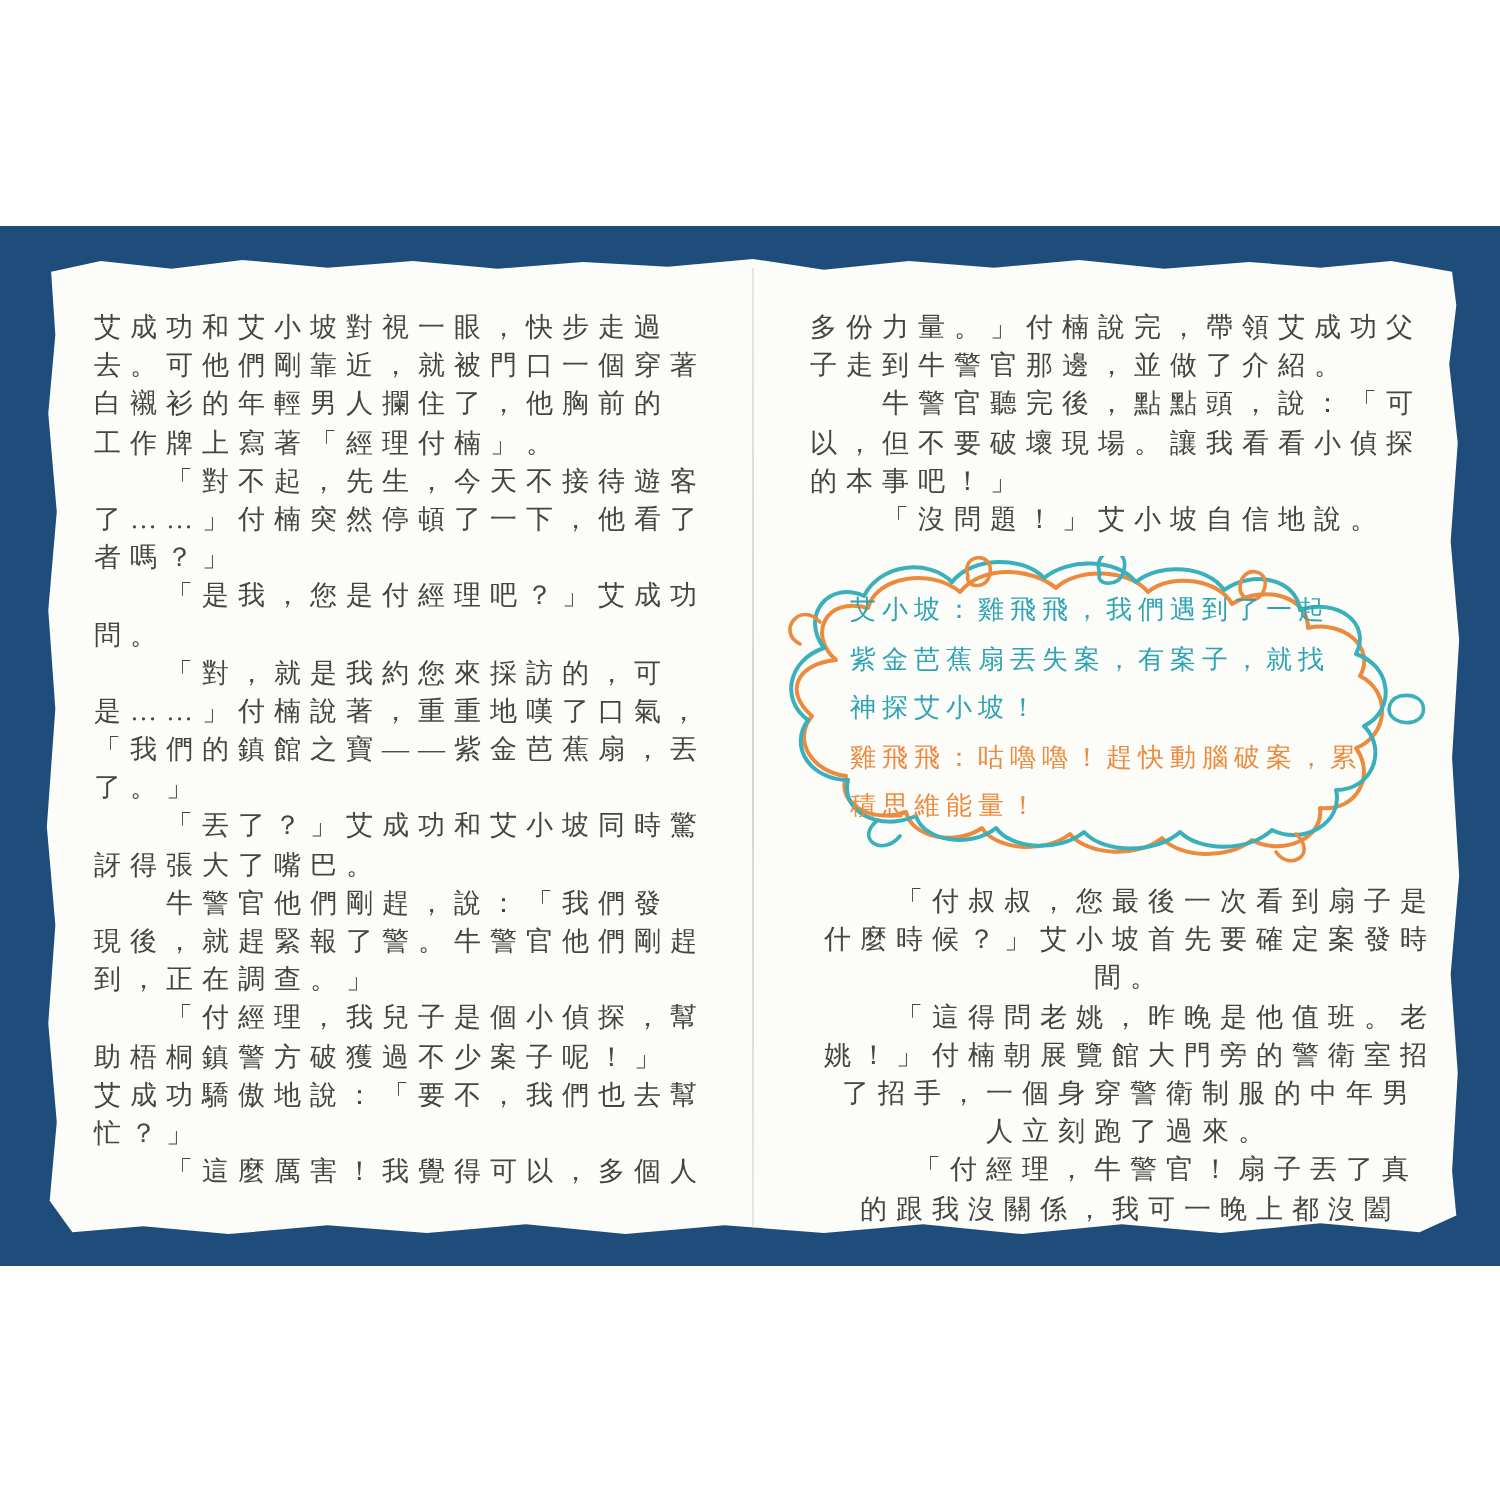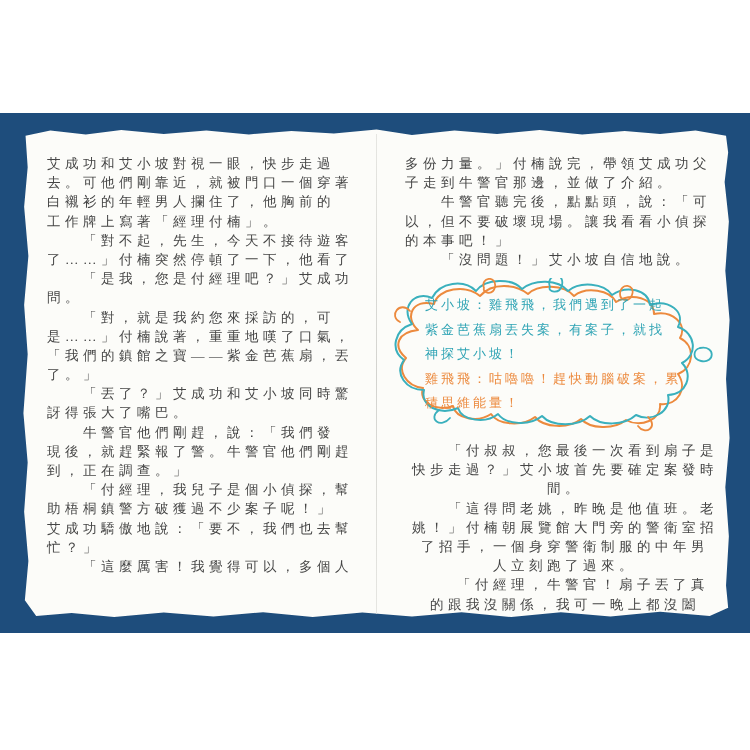--- a/index.html
+++ b/index.html
@@ -69,20 +69,21 @@
   <div class="paper">
     <div class="seam"></div>
 
     <div class="textcol col-left">
         <div class="tline">艾成功和艾小坡對視一眼，快步走過</div>
         <div class="tline">去。可他們剛靠近，就被門口一個穿著</div>
         <div class="tline">白襯衫的年輕男人攔住了，他胸前的</div>
         <div class="tline">工作牌上寫著「經理付楠」。</div>
         <div class="tline ind">「對不起，先生，今天不接待遊客</div>
         <div class="tline">了……」付楠突然停頓了一下，他看了</div>
+        <div class="tline">者嗎？」</div>
         <div class="tline ind">「是我，您是付經理吧？」艾成功</div>
         <div class="tline">問。</div>
         <div class="tline ind">「對，就是我約您來採訪的，可</div>
         <div class="tline">是……」付楠說著，重重地嘆了口氣，</div>
         <div class="tline">「我們的鎮館之寶——紫金芭蕉扇，丟</div>
         <div class="tline">了。」</div>
         <div class="tline ind">「丟了？」艾成功和艾小坡同時驚</div>
         <div class="tline">訝得張大了嘴巴。</div>
         <div class="tline ind">牛警官他們剛趕，說：「我們發</div>
         <div class="tline">現後，就趕緊報了警。牛警官他們剛趕</div>
@@ -136,21 +137,21 @@
           </div>
         <div class="orange-lines">
             <div class="tline">雞飛飛：咕嚕嚕！趕快動腦破案，累</div>
             <div class="tline">積思維能量！</div>
           </div>
       </div>
     </div>
 
     <div class="textcol col-right-bottom">
         <div class="tline ind">「付叔叔，您最後一次看到扇子是</div>
-        <div class="tline">快步走過？」艾小坡首先要確定案發時</div>
+        <div class="tline">什麼時候？」艾小坡首先要確定案發時</div>
         <div class="tline">間。</div>
         <div class="tline ind">「這得問老姚，昨晚是他值班。老</div>
         <div class="tline">姚！」付楠朝展覽館大門旁的警衛室招</div>
         <div class="tline">了招手，一個身穿警衛制服的中年男</div>
         <div class="tline">人立刻跑了過來。</div>
         <div class="tline ind">「付經理，牛警官！扇子丟了真</div>
         <div class="tline">的跟我沒關係，我可一晚上都沒闔</div>
       </div>
     <div class="pagenum right">17</div>
   </div>

